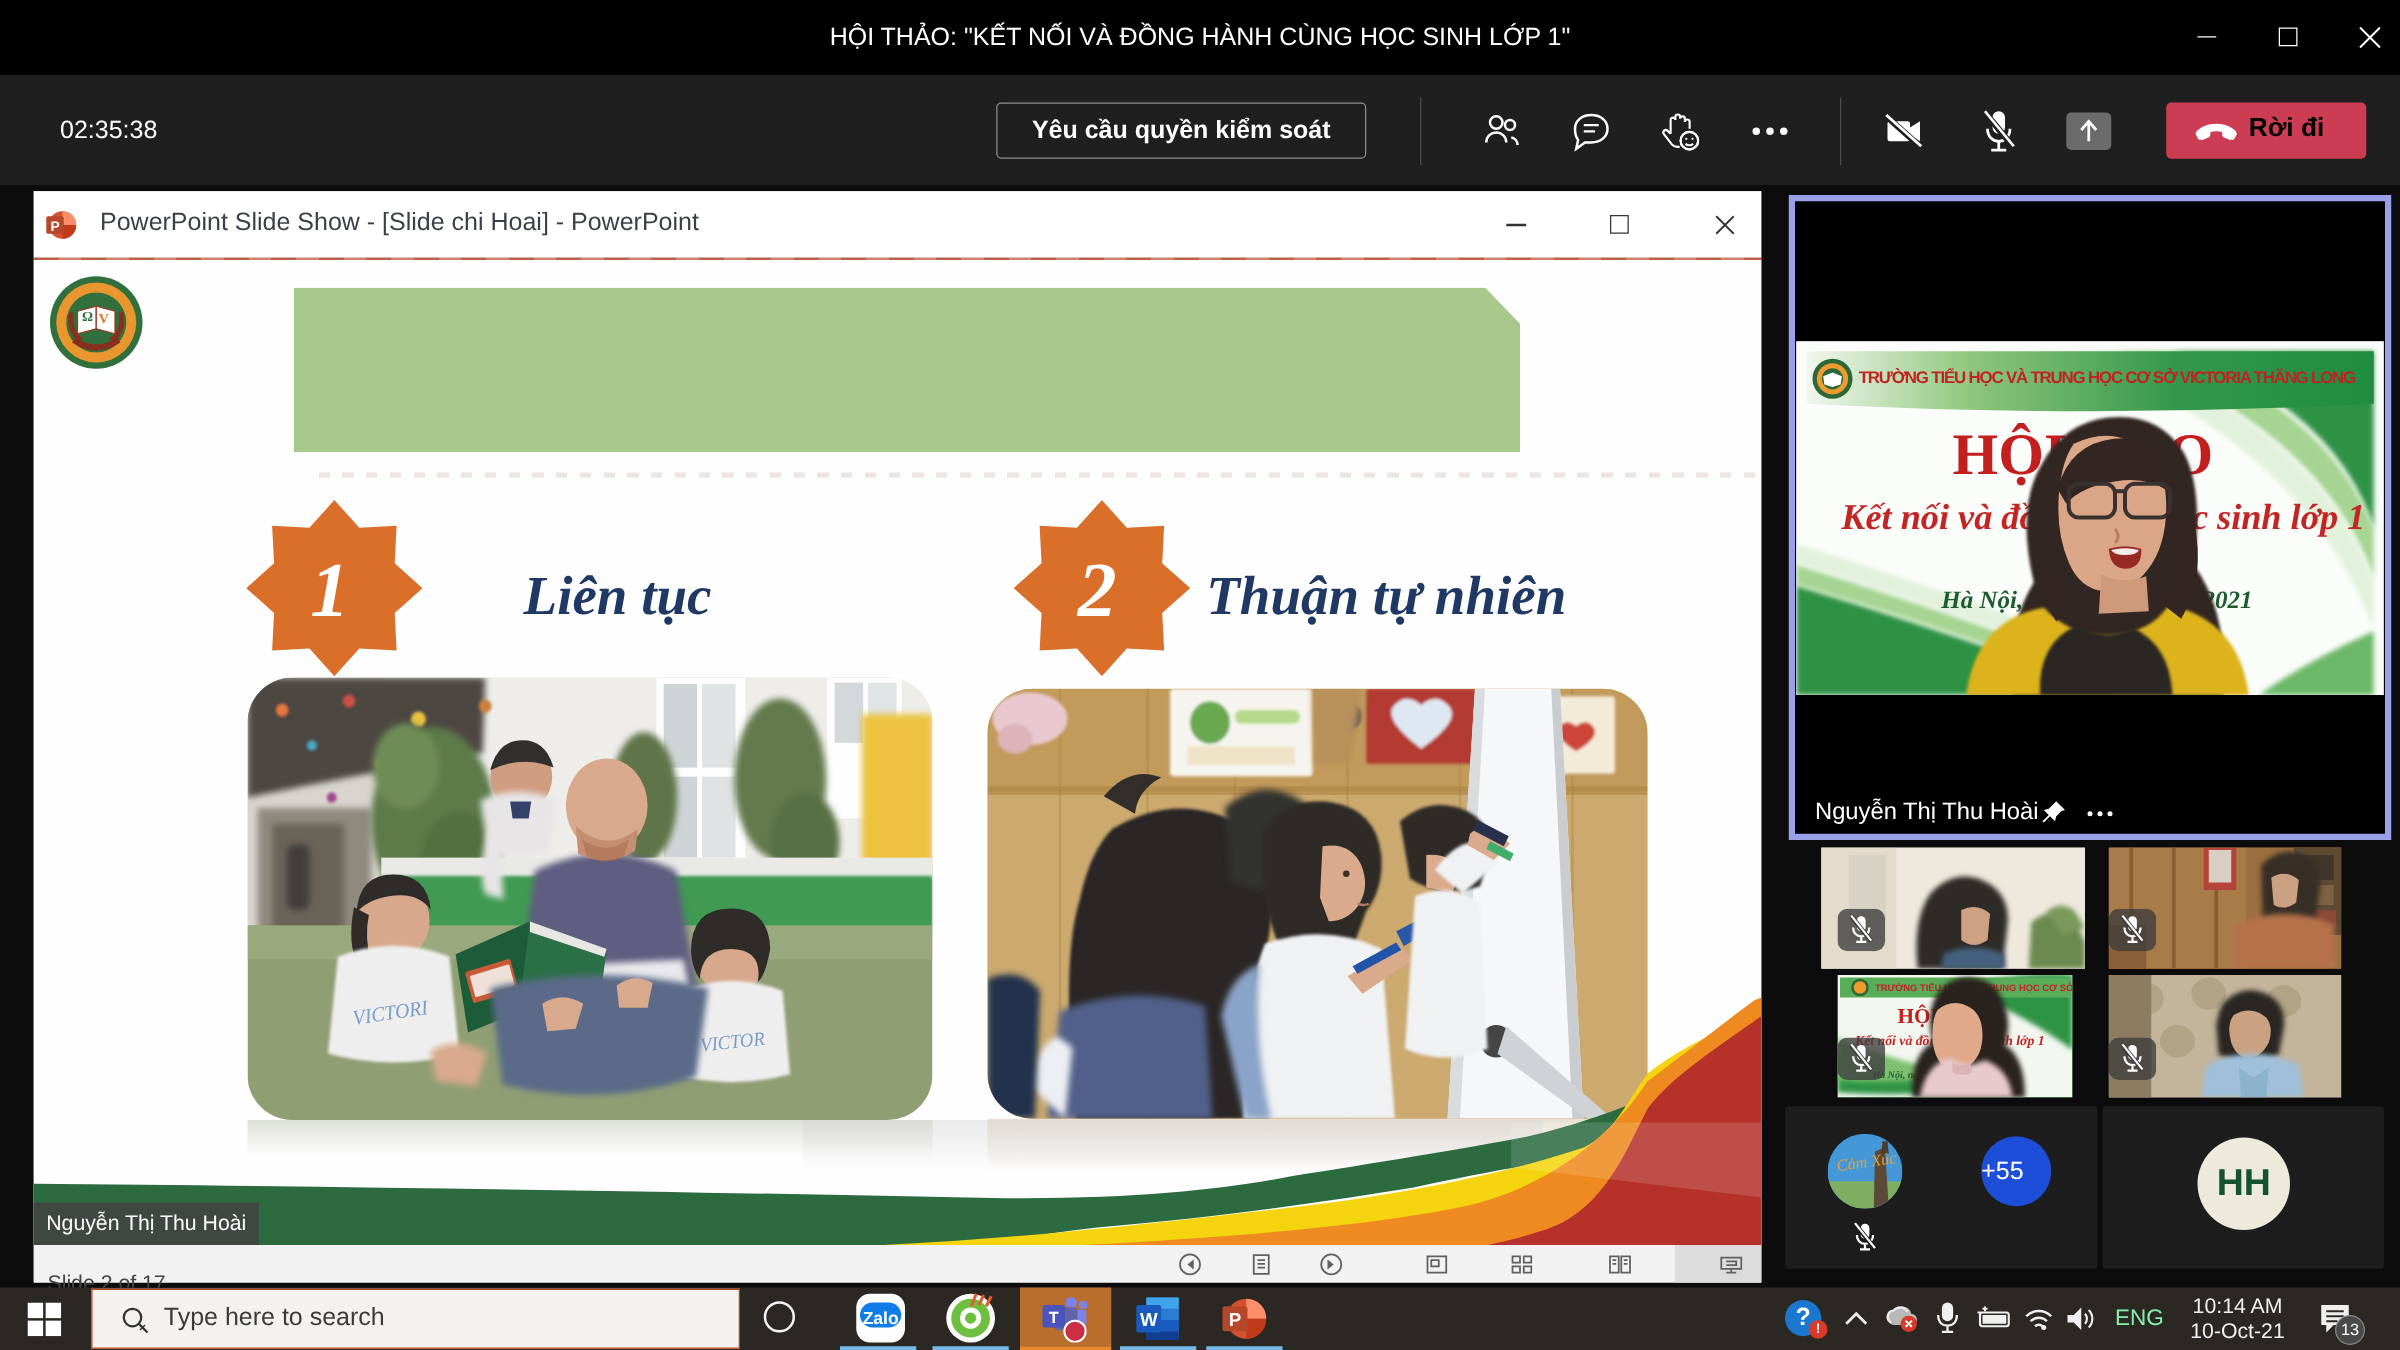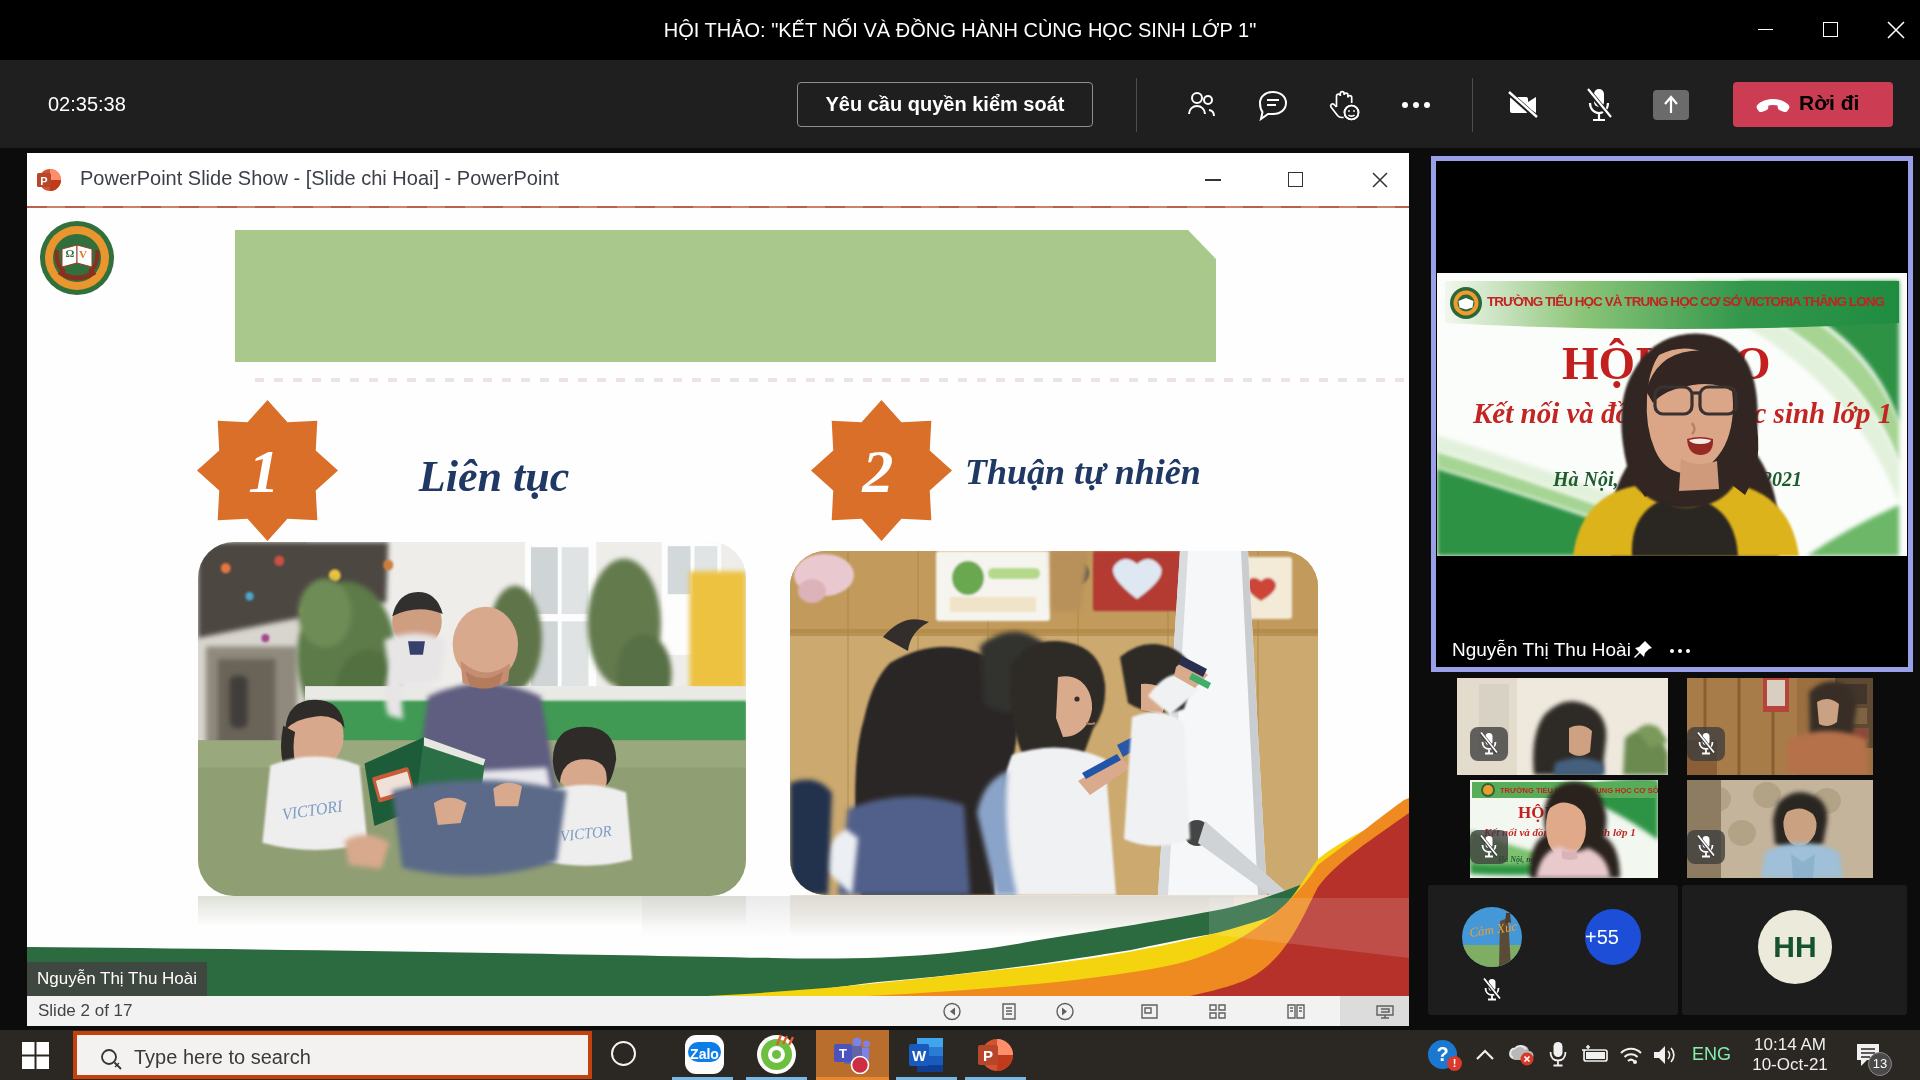--- a/index.html
+++ b/index.html
@@ -124,21 +124,21 @@
       <svg class="abs" style="left:170px;top:192px;" width="141" height="141" viewBox="-77 -77 154 154">
         <path d="M0.0 -77.0 L21.8 -52.7 L54.4 -54.4 L52.7 -21.8 L77.0 0.0 L52.7 21.8 L54.4 54.4 L21.8 52.7 L0.0 77.0 L-21.8 52.7 L-54.4 54.4 L-52.7 21.8 L-77.0 0.0 L-52.7 -21.8 L-54.4 -54.4 L-21.8 -52.7 Z" fill="#d96f28"></path>
         <text x="-4" y="24" font-size="68" font-style="italic" font-weight="bold" fill="#fff" text-anchor="middle" font-family="Liberation Serif">1</text>
       </svg>
       <div class="abs" style="left:337px;top:243px;width:260px;font-family:'Liberation Serif',serif;font-style:italic;font-weight:bold;font-size:44px;color:#1f3864;text-align:center;">Liên tục</div>
 
       <svg class="abs" style="left:784px;top:192px;" width="141" height="141" viewBox="-77 -77 154 154">
         <path d="M0.0 -77.0 L21.8 -52.7 L54.4 -54.4 L52.7 -21.8 L77.0 0.0 L52.7 21.8 L54.4 54.4 L21.8 52.7 L0.0 77.0 L-21.8 52.7 L-54.4 54.4 L-52.7 21.8 L-77.0 0.0 L-52.7 -21.8 L-54.4 -54.4 L-21.8 -52.7 Z" fill="#d96f28"></path>
         <text x="-4" y="24" font-size="68" font-style="italic" font-weight="bold" fill="#fff" text-anchor="middle" font-family="Liberation Serif">2</text>
       </svg>
-      <div class="abs" style="left:938px;top:243px;width:320px;font-family:'Liberation Serif',serif;font-style:italic;font-weight:bold;font-size:36px;color:#1f3864;">Thuận tự nhiên</div>
+      <div class="abs" style="left:938px;top:243px;width:320px;font-family:'Liberation Serif',serif;font-style:italic;font-weight:bold;font-size:44px;color:#1f3864;">Thuận tự nhiên</div>
 
       <div class="abs" id="photo1" style="left:171px;top:334px;width:548px;height:354px;border-radius:36px;background:#e8e6e0;overflow:hidden;">
         <svg width="548" height="354" viewBox="0 0 553 339" preserveAspectRatio="none">
           <defs>
               <filter id="b4" x="-30%" y="-30%" width="160%" height="160%">
                 <feGaussianBlur stdDeviation="2.5"></feGaussianBlur>
               </filter>
           <filter id="b4s" x="-30%" y="-30%" width="160%" height="160%">
                 <feGaussianBlur stdDeviation="1.2"></feGaussianBlur>
               </filter>
@@ -297,21 +297,21 @@
         <path d="M 680 228 C 800 222, 900 210, 1006 198 C 1100 187, 1180 170, 1240 150 C 1265 138, 1275 112, 1291 91 C 1320 68, 1350 56, 1382 43 L 1382 228 Z" fill="#f4d40e"></path>
         <path d="M 840 228 C 950 222, 1060 214, 1140 198 C 1220 182, 1270 130, 1291 97 C 1330 68, 1360 44, 1377 32 L 1382 30 L 1382 228 Z" fill="#ee8a1f"></path>
         <path d="M 1163 228 C 1200 220, 1215 214, 1223 210 C 1260 190, 1275 150, 1291 119 C 1310 93, 1350 68, 1379 47 L 1382 45 L 1382 228 Z" fill="#b5312a"></path>
         <path d="M 1182 130 L 1382 130 L 1382 190 L 1182 166 Z" fill="#ffffff" opacity="0.14"></path>
       </svg>
     </div>
 
     <div class="abs" style="left:0;top:809px;width:180px;height:34px;background:rgba(66,66,66,.88);color:#fff;font-size:17px;line-height:34px;padding-left:10px;white-space:nowrap;">Nguyễn Thị Thu Hoài</div>
 
     <div class="abs" style="left:0;top:843px;width:1382px;height:30px;background:#f2f2f2;">
-      <div class="abs" style="left:11px;top:5px;font-size:17px;color:#444;">Slide 2 of 17</div>
+      <div class="abs" style="left:11px;top:21px;font-size:17px;color:#444;">Slide 2 of 17</div>
       <div class="abs" style="left:1313px;top:0;width:69px;height:30px;background:#dcdcdc;"></div>
       <svg class="abs" style="left:0;top:6px;" width="1382" height="19" viewBox="0 0 1382 19" fill="none" stroke="#606060" stroke-width="1.4">
         <circle cx="925" cy="9.5" r="8"></circle>
           <path d="M928 5.5 L923 9.5 L928 13.5 Z" fill="#606060" stroke="none"></path>
         <path d="M976 2 h12 v15 h-12 z M979 6 h6 M979 9 h6 M979 12 h6"></path>
         <circle cx="1038" cy="9.5" r="8"></circle>
           <path d="M1035 5.5 L1040 9.5 L1035 13.5 Z" fill="#606060" stroke="none"></path>
         <path d="M1115 3 h15 v13 h-15 z M1118 6 h6 v5 h-6 z"></path>
         <path d="M1183 3 h6 v5 h-6 z M1192 3 h6 v5 h-6 z M1183 11 h6 v5 h-6 z M1192 11 h6 v5 h-6 z"></path>
         <path d="M1261 3 h7 v13 h-7 z M1270 3 h7 v13 h-7 z M1263 6 h3 M1263 9 h3 M1272 6 h3 M1272 9 h3"></path>
@@ -517,21 +517,21 @@
 
   <div class="abs" style="left:0;top:1030px;width:1920px;height:50px;background:#2b2823;">
 
     <svg class="abs" style="left:22px;top:12px;" width="27" height="27" viewBox="0 0 27 27">
       <rect x="0" y="0" width="12.5" height="12.5" fill="#fff"></rect>
         <rect x="14.5" y="0" width="12.5" height="12.5" fill="#fff"></rect>
       <rect x="0" y="14.5" width="12.5" height="12.5" fill="#fff"></rect>
         <rect x="14.5" y="14.5" width="12.5" height="12.5" fill="#fff"></rect>
     </svg>
 
-    <div class="abs" style="left:73px;top:1px;width:519px;height:48px;background:#f3f2f1;border:4px solid #c2410c;">
+    <div class="abs" style="left:73px;top:1px;width:519px;height:48px;background:#f3f2f1;border:1px solid #c2410c;">
       <svg class="abs" style="left:22px;top:12px;" width="24" height="24" viewBox="0 0 24 24" fill="none" stroke="#333" stroke-width="1.8">
         <circle cx="10" cy="10" r="7"></circle>
           <path d="M15.5 15.5 L22 22"></path>
           <path d="M20 16 l-4 4" stroke-width="1.2"></path>
       </svg>
       <div class="abs" style="left:57px;top:11px;font-size:20px;color:#3b3a39;">Type here to search</div>
     </div>
 
     <div class="abs" style="left:611px;top:11px;width:25px;height:25px;border-radius:50%;border:2.5px solid #f5f5f5;"></div>
 

